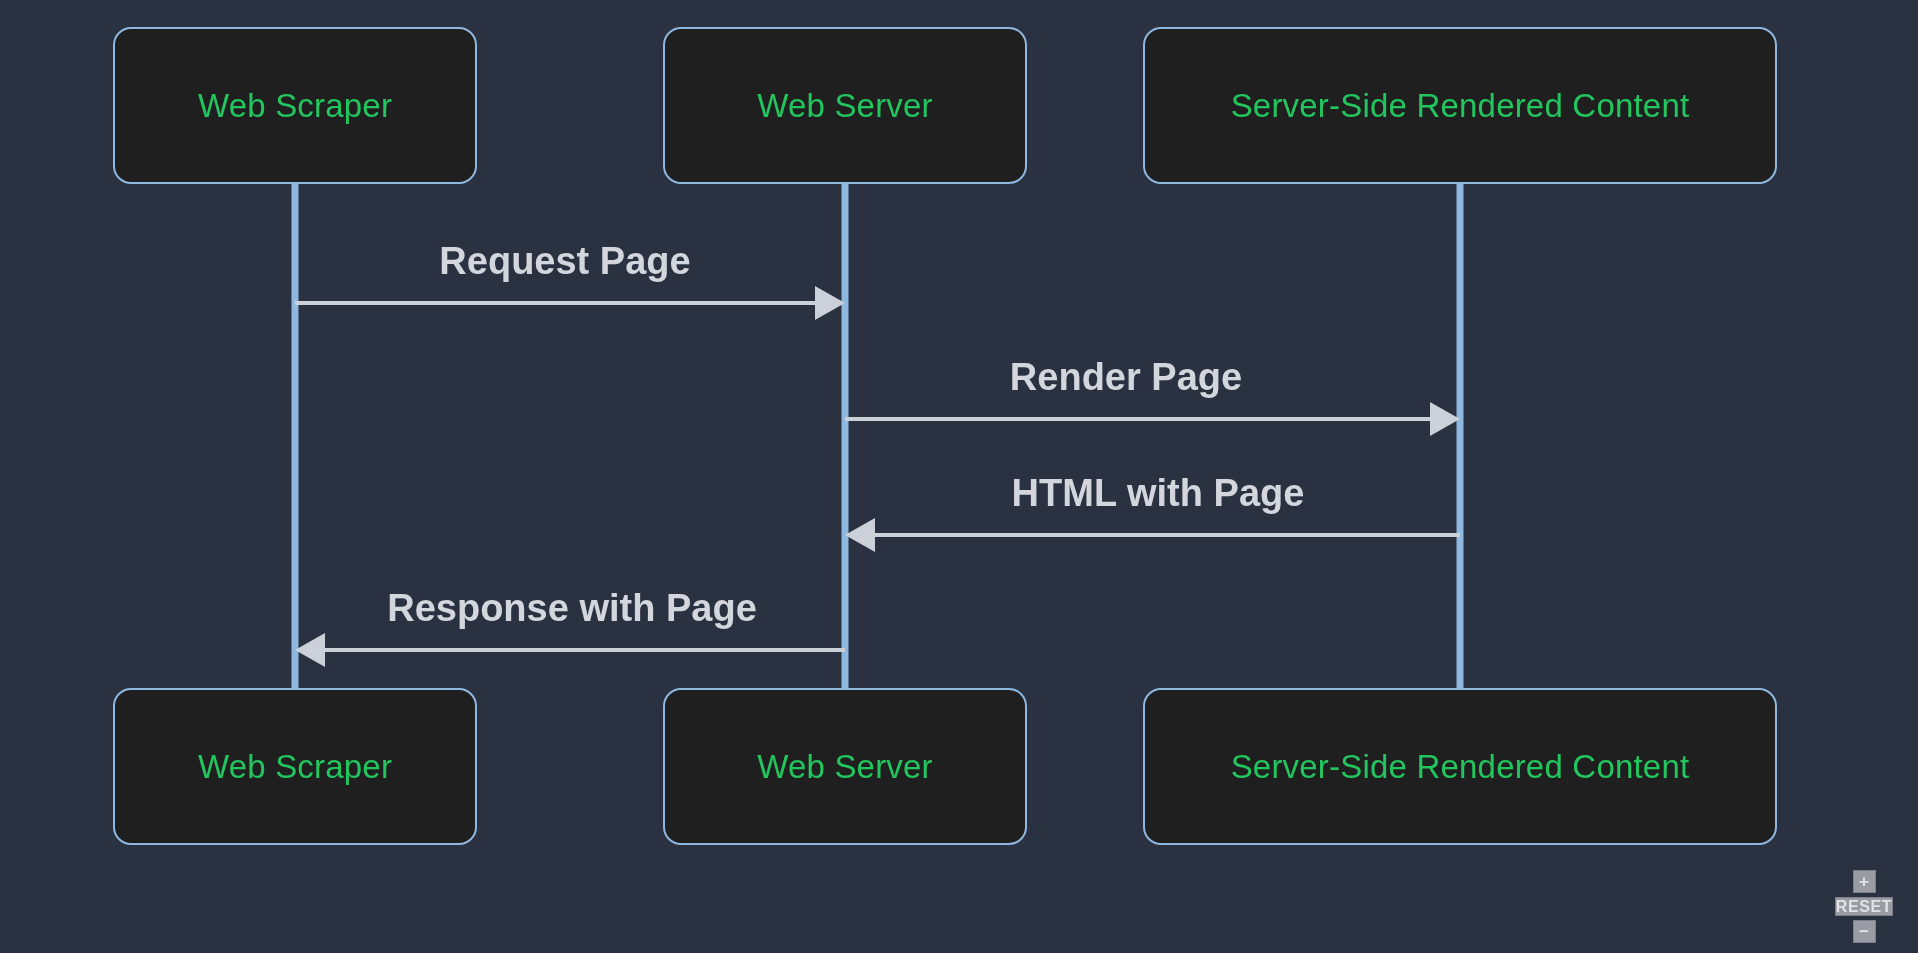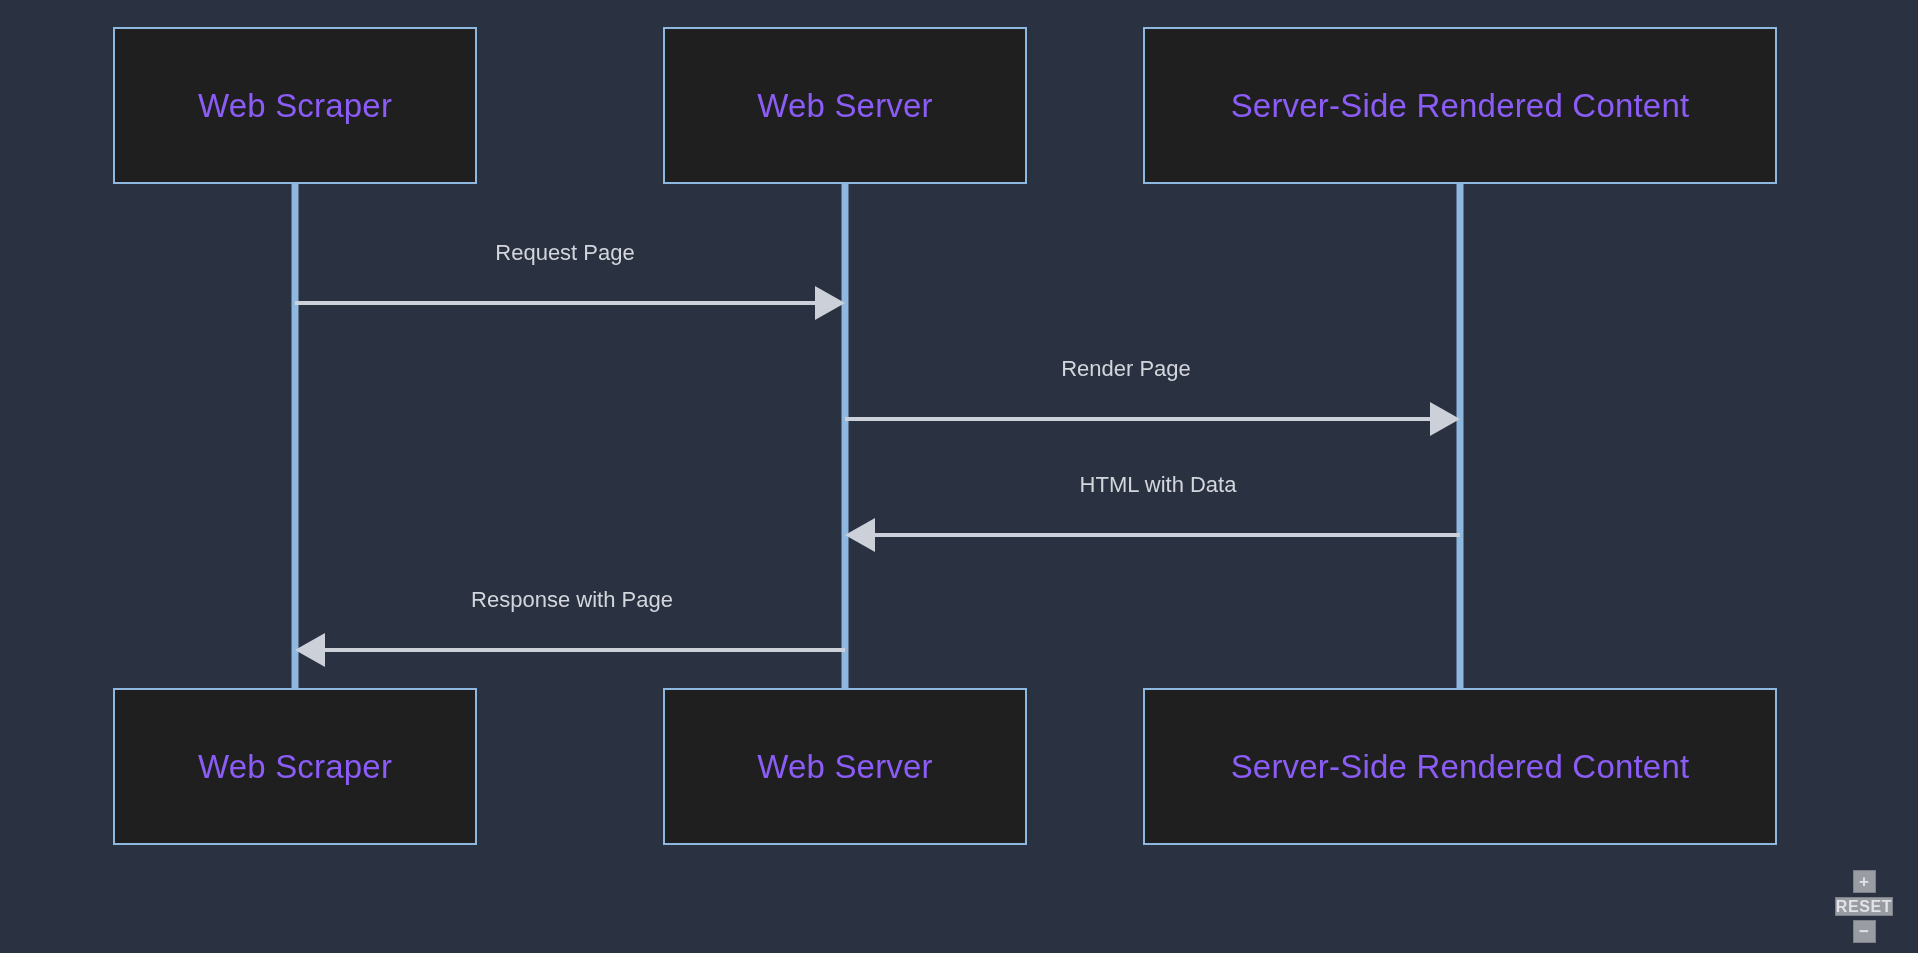--- a/index.html
+++ b/index.html
@@ -24,37 +24,37 @@
     top: 0; left: 0;
     width: 1918px;
     height: 953px;
   }
 
   
   .participant-box {
     position: absolute;
     background: #1f1f1f;
     border: 2px solid #8eb8e0;
-    border-radius: 0;
+    border-radius: 18px;
     display: flex;
     align-items: center;
     justify-content: center;
-    color: #8b5cf6;
+    color: #22c55e;
     font-size: 33px;
     font-weight: 400;
     letter-spacing: 0.2px;
     white-space: nowrap;
   }
 
   
   .msg-label {
     position: absolute;
     color: #d3d6dc;
-    font-size: 22px;
-    font-weight: 400;
+    font-size: 38px;
+    font-weight: 700;
     white-space: nowrap;
     transform: translateX(-50%);
     text-align: center;
   }
 
   
   #zoom-controls {
     position: absolute;
     right: 14px;
     bottom: 10px;
@@ -130,21 +130,21 @@
         <span>Server-Side Rendered Content</span>
       </div>
       <div class="participant-box" style="left: 1143px; top: 688px; width: 634px; height: 157px;">
         <span>Server-Side Rendered Content</span>
       </div>
     </div>
 
   <div id="message-labels">
       <div class="msg-label" style="left: 565px; top: 240px;">Request Page</div>
       <div class="msg-label" style="left: 1126px; top: 356px;">Render Page</div>
-      <div class="msg-label" style="left: 1158px; top: 472px;">HTML with Data</div>
+      <div class="msg-label" style="left: 1158px; top: 472px;">HTML with Page</div>
       <div class="msg-label" style="left: 572px; top: 587px;">Response with Page</div>
     </div>
 
   <div id="zoom-controls">
     <div class="zoom-btn zoom-btn-square">+</div>
     <div class="zoom-btn zoom-btn-reset">RESET</div>
     <div class="zoom-btn zoom-btn-square">−</div>
   </div>
 
 </div>

